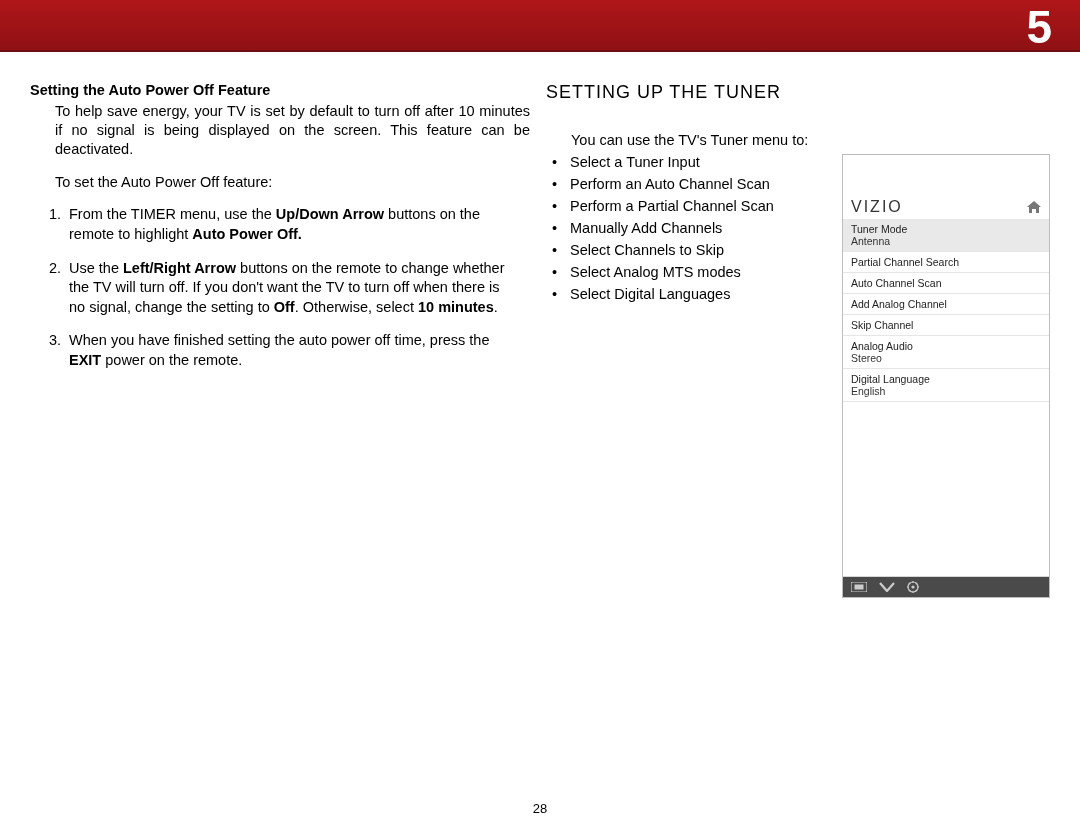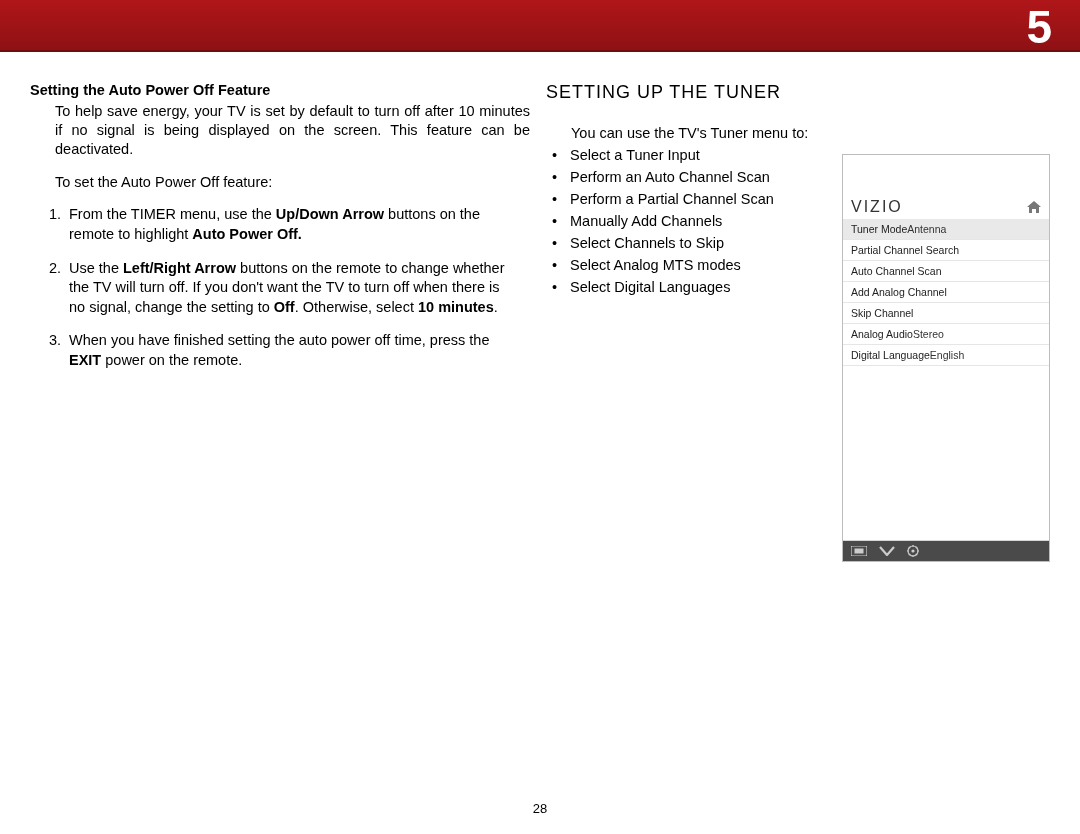--- a/index.html
+++ b/index.html
@@ -67,21 +67,21 @@
   ol.steps li {
     margin-bottom: 14px;
     padding-left: 4px;
   }
   .bold { font-weight: 700; }
   .h2 {
     font-size: 18px;
     letter-spacing: 1px;
     font-weight: 400;
     text-transform: uppercase;
-    margin-bottom: 21px;
+    margin-bottom: 28px;
   }
   ul.bullets {
     font-size: 14.5px;
     list-style: none;
     padding-left: 24px;
     margin: 4px 0 0 0;
   }
   ul.bullets li {
     position: relative;
     margin-bottom: 6px;
@@ -142,20 +142,21 @@
     border-right: 6px solid #888;
   }
   .osd-item {
     display: flex;
     justify-content: flex-start;
     padding: 4px 8px;
     border-bottom: 1px solid #e6e6e6;
     font-size: 10.5px;
     color: #222;
     min-height: 11px;
+    flex-direction: column;
   }
   .osd-item.sel {
     background: #e9e9e9;
   }
   .osd-item .val { color: #333; }
   .osd-gap {
     height: 174px;
     background: #fff;
     border-bottom: 1px solid #d7d7d7;
   }

